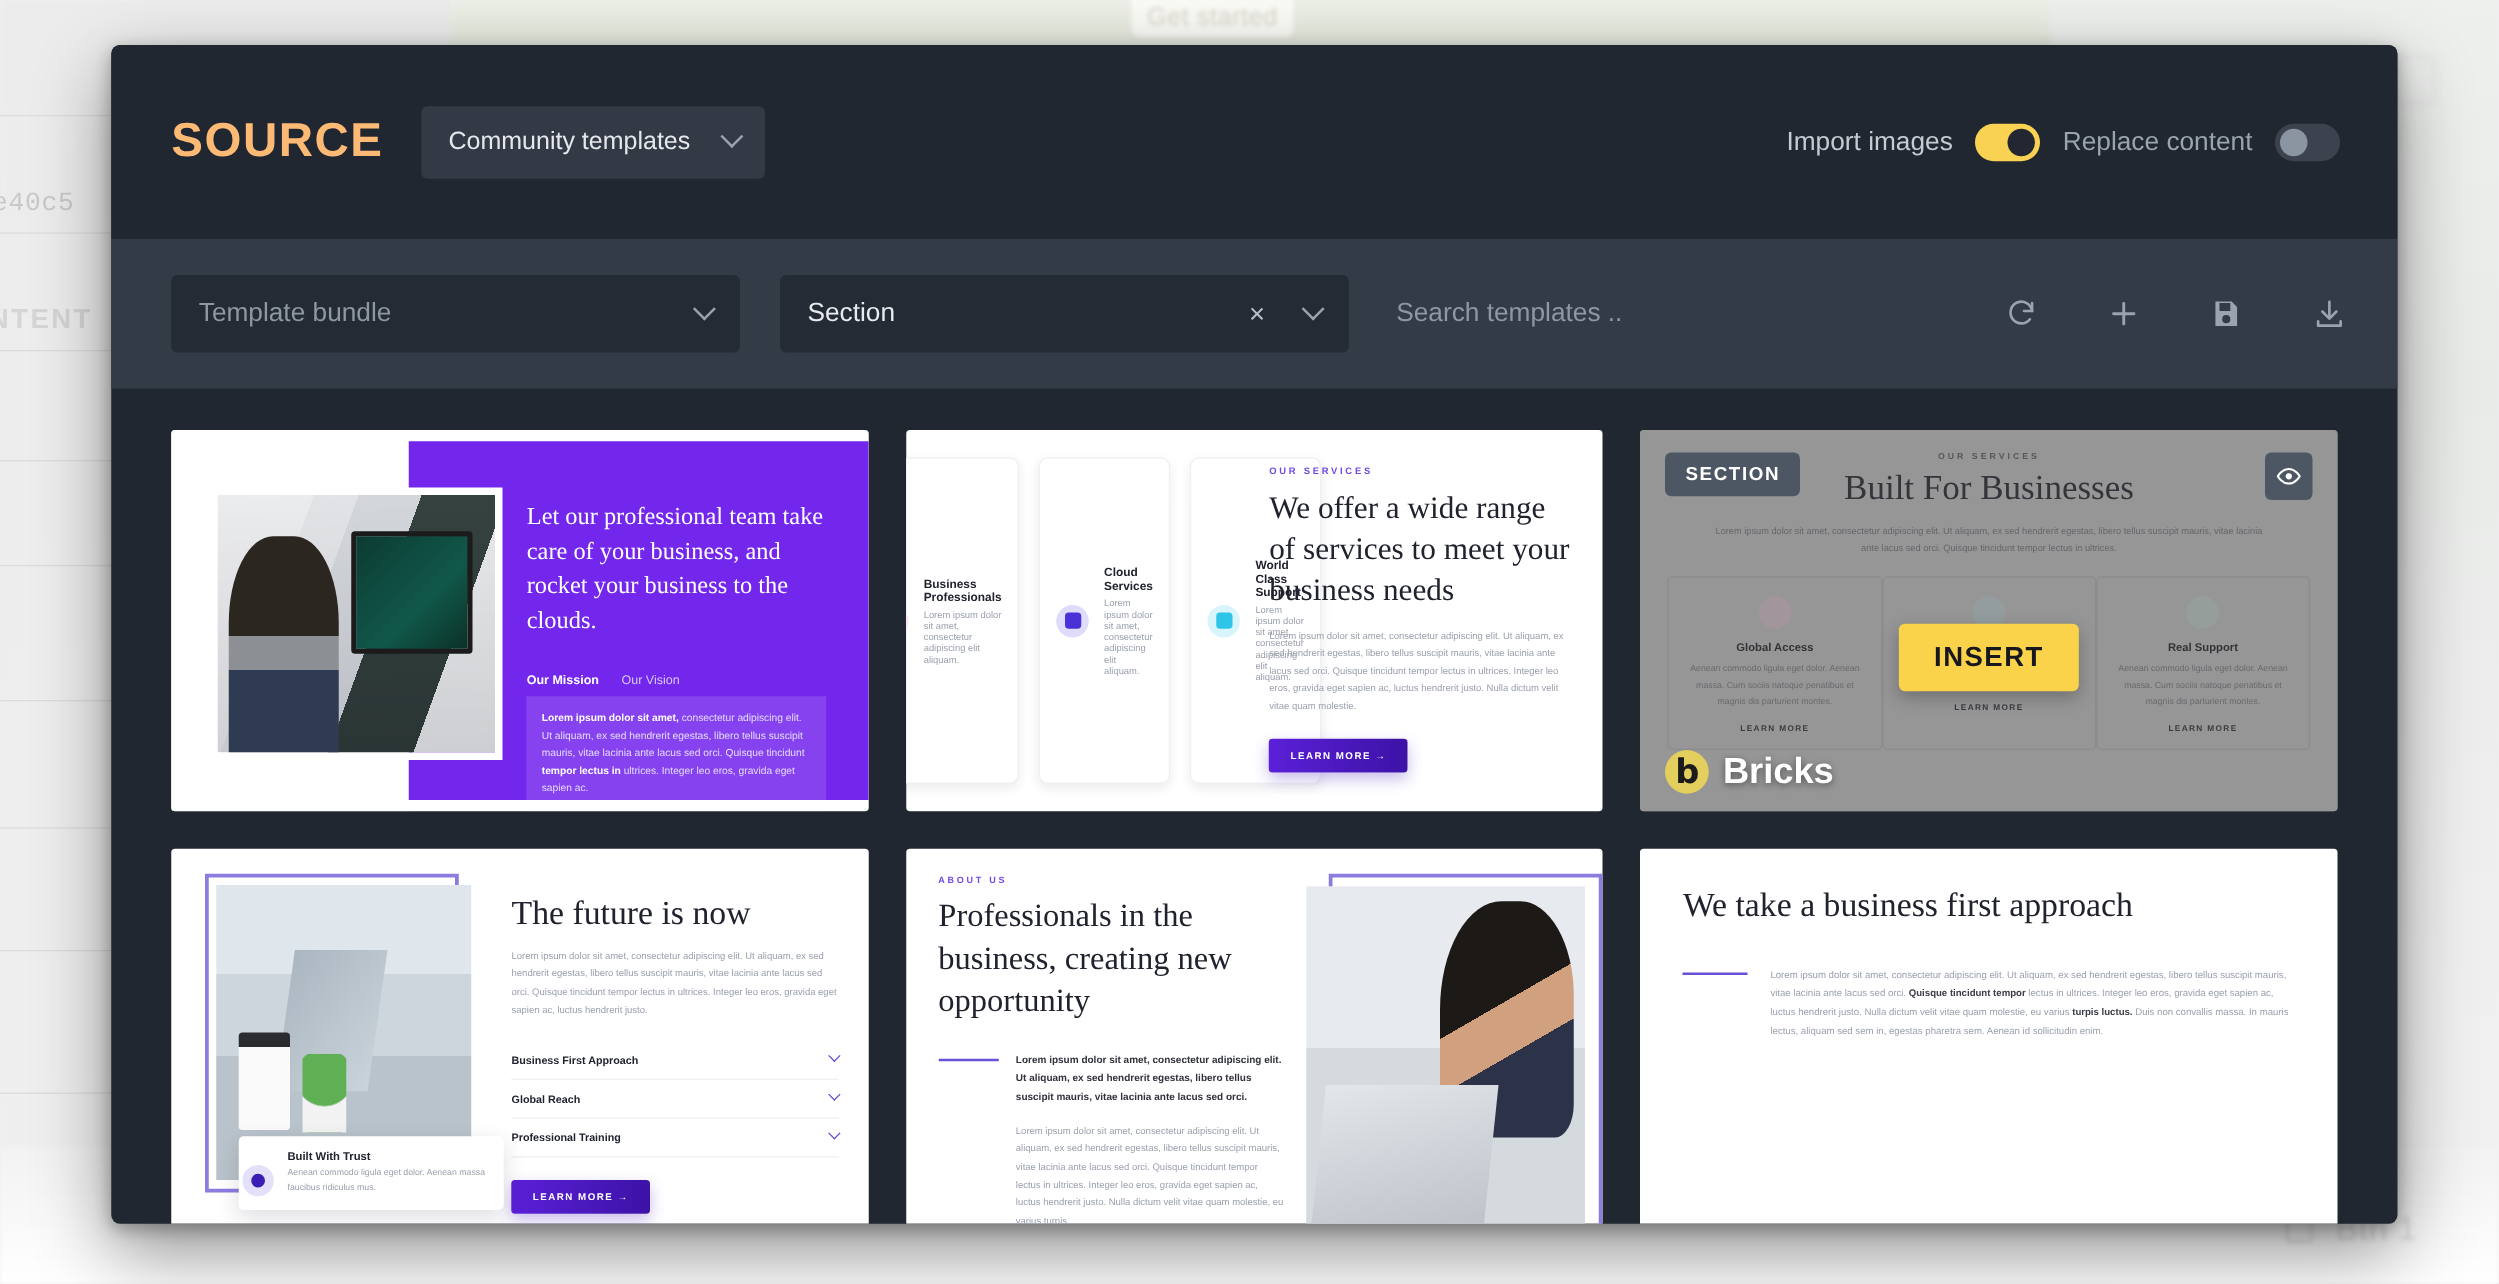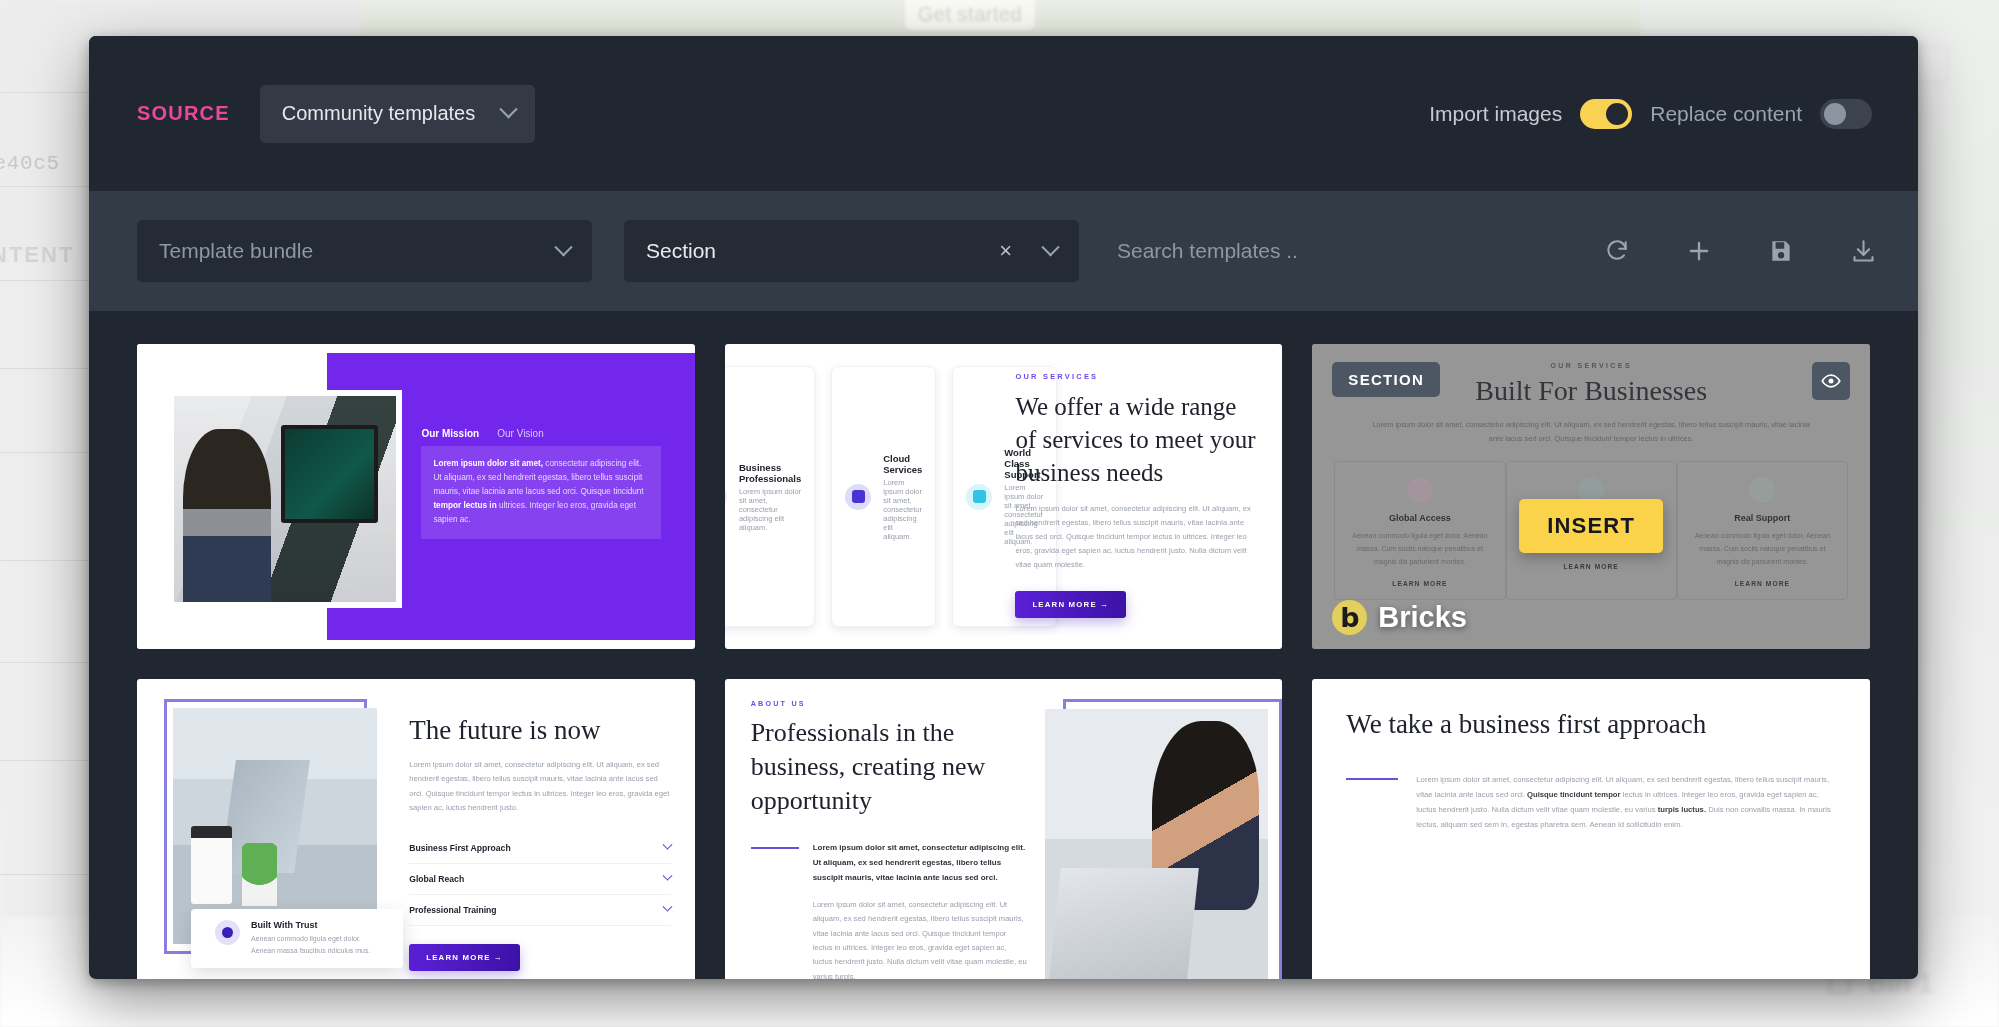--- a/index.html
+++ b/index.html
@@ -71,21 +71,21 @@
     box-shadow: 0 22px 60px rgba(0,0,0,.42), 0 4px 14px rgba(0,0,0,.30);
   }
 
   
   .m-header {
     height: 155px; background: #212731;
     display: flex; align-items: center;
     padding: 0 46px 0 48px;
   }
   .m-title {
-    color: #ec4899; font-size: 20px; font-weight: bold;
+    color: #fdba74; font-size: 38px; font-weight: bold;
     letter-spacing: 1.2px;
   }
   .src-select {
     margin-left: 30px;
     background: #333a45; border-radius: 5px;
     height: 58px; min-width: 275px;
     display: flex; align-items: center; justify-content: space-between;
     padding: 0 20px 0 22px;
     color: #e6e9ec; font-size: 20px;
     cursor: pointer;
@@ -256,21 +256,21 @@
   }
   .c4 .photo::before { content:""; position:absolute; left: 27%; top: 22%; width: 36%; height: 48%;
     background: linear-gradient(120deg,#aab6c0,#c9d3db); transform: skewX(-8deg); }
   .c4 .photo::after { content:""; position:absolute; left: 9%; bottom: 17%; width: 20%; height: 33%;
     background: linear-gradient(180deg,#2a2c30 0 15%, #fafafa 15% 100%); border-radius: 3px; }
   .c4 .plant { position: absolute; left: 34%; bottom: 16%; width: 17%; height: 27%;
     background: radial-gradient(circle at 50% 30%, #5faf55 0 48%, transparent 49%), linear-gradient(180deg,transparent 52%, #f2f2f2 52%); }
   .c4 .callout {
     position: absolute; left: 30px; bottom: -4px; right: -18px;
     background: #fff; border-radius: 4px; box-shadow: 0 6px 18px rgba(20,25,50,.14);
-    padding: 11px 24px; display: flex; gap: 11px; align-items: flex-start; z-index: 3;
+    padding: 11px 3px; display: flex; gap: 11px; align-items: flex-end; z-index: 3;
   }
   .c4 .callout .dot { width: 25px; height: 25px; border-radius: 50%; background: #e4e0fa;
     display: flex; align-items: center; justify-content: center; flex: none; }
   .c4 .callout .dot i { width: 11px; height: 11px; border-radius: 50%; background: #3b1fb5; display: block; }
   .c4 .callout h5 { font-size: 9px; color: #20232e; }
   .c4 .callout p { font-size: 7px; color: #9aa0ad; line-height: 1.75; margin-top: 3px; }
   .c4 .right { flex: 1; padding-top: 16px; }
   .c4 h3 { font-family: "Liberation Serif", serif; font-weight: normal; font-size: 27px; color: #20232e; }
   .c4 .body { font-size: 7.6px; color: #9aa0ad; line-height: 1.9; margin-top: 12px; }
   .c4 .acc { margin-top: 17px; }
@@ -405,20 +405,21 @@
     </div>
   </div>
 
   <div class="m-grid">
 
     <div class="card c1">
       <div class="left"></div>
       <div class="purple"></div>
       <div class="photo"></div>
       <div class="copy">
+        <h3>Let our professional team take care of your business, and rocket your business to the clouds.</h3>
         <div class="tabs">
           <span class="active">Our Mission</span>
           <span>Our Vision</span>
         </div>
         <div class="tabbox">
           <p><b>Lorem ipsum dolor sit amet,</b><span> consectetur adipiscing elit. Ut aliquam, ex sed hendrerit egestas, libero tellus suscipit mauris, vitae lacinia ante lacus sed orci. Quisque tincidunt </span><b>tempor lectus in</b><span> ultrices. Integer leo eros, gravida eget sapien ac.</span></p>
         </div>
       </div>
     </div>
 

